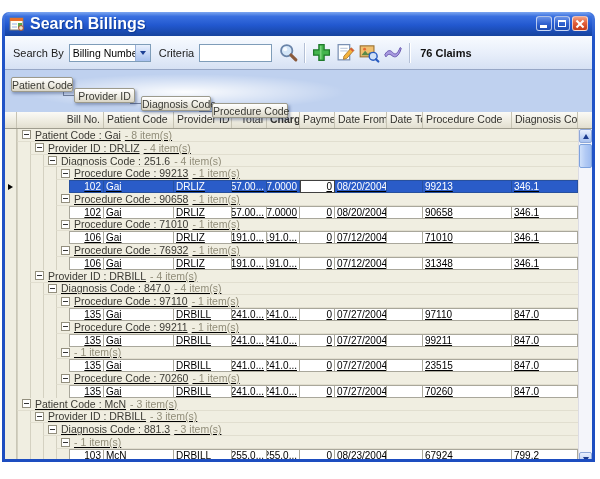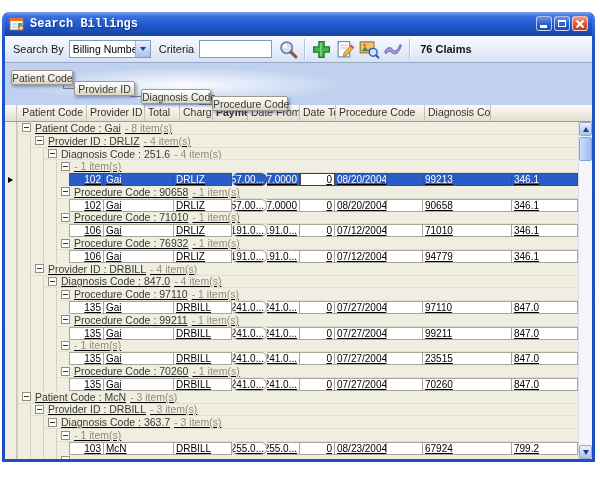--- a/index.html
+++ b/index.html
@@ -7,36 +7,36 @@
          font-family:"Liberation Sans",sans-serif;-webkit-font-smoothing:antialiased;}
 
   
   .window{position:absolute;left:2px;top:12px;width:593px;height:450px;
           background:linear-gradient(180deg,#4a7ce2 0%,#2154c8 26px,#1d4dc0 100%);
           border-radius:7px 7px 0 0;padding:0 3px 3px 3px;box-sizing:border-box;}
   .titlebar{height:24px;position:relative;display:flex;align-items:center;
             background:linear-gradient(180deg,#7da7f0 0%,#3a70e0 18%,#2258cf 55%,#16439e 100%);
             border-radius:6px 6px 0 0;}
   .appicon{width:16px;height:16px;margin:0 5px 0 4px;flex:none;}
-  .wtitle{color:#fff;font-size:12px;font-weight:bold;text-shadow:1px 1px 1px #0c3a96;white-space:nowrap;font-family:Liberation Mono, monospace;}
+  .wtitle{color:#fff;font-size:16px;font-weight:bold;text-shadow:1px 1px 1px #0c3a96;white-space:nowrap;}
   .winbtns{position:absolute;right:4px;top:4px;display:flex;gap:2px;}
   .wbtn{width:16px;height:15px;border-radius:3px;border:1px solid rgba(255,255,255,.65);
         box-sizing:border-box;position:relative;}
   .wbtn.min,.wbtn.max{background:linear-gradient(180deg,#6b93e8 0%,#3263d0 50%,#1c4ab2 100%);}
   .wbtn.close{background:linear-gradient(180deg,#f2a183 0%,#e4613c 45%,#c43a18 100%);}
   .wbtn.min::after{content:'';position:absolute;left:3px;bottom:2px;width:7px;height:3px;background:#fff;}
   .wbtn.max::after{content:'';position:absolute;left:3px;top:3px;width:8px;height:7px;
                    border:1px solid #fff;border-top-width:2px;box-sizing:border-box;}
   .wbtn.close::before,.wbtn.close::after{content:'';position:absolute;left:2px;top:6px;width:10px;height:2px;background:#fff;}
   .wbtn.close::before{transform:rotate(45deg);} .wbtn.close::after{transform:rotate(-45deg);}
 
   .client{background:#fff;height:423px;position:relative;overflow:hidden;}
 
   
-  .toolbar{height:27px;display:flex;align-items:center;padding-left:8px;box-sizing:border-box;
+  .toolbar{height:34px;display:flex;align-items:center;padding-left:8px;box-sizing:border-box;
            background:linear-gradient(180deg,#f8fbff 0%,#e7eefa 55%,#d6e1f3 100%);
            border-bottom:1px solid #97a7c6;}
   .tlabel{font-size:11px;color:#1a1a1a;white-space:nowrap;}
   .combo{width:82px;height:18px;background:#fff;border:1px solid #7f9db9;box-sizing:border-box;
          margin-left:5px;position:relative;}
   .combo-text{font-size:10.5px;color:#000;line-height:16px;padding-left:3px;white-space:nowrap;overflow:hidden;display:block;margin-right:14px;}
   .combo-btn{position:absolute;right:0;top:0;bottom:0;width:14px;
              background:linear-gradient(180deg,#e9f0fd 0%,#c3d4f5 60%,#a7c0ee 100%);
              border-left:1px solid #9ab0d8;display:flex;align-items:center;justify-content:center;}
   .combo-arr{width:0;height:0;border-left:3px solid transparent;border-right:3px solid transparent;border-top:4px solid #1c3f94;}
@@ -79,21 +79,21 @@
       box-sizing:border-box;font-size:10.5px;color:#3b3a34;padding-left:4px;gap:4px;min-width:0;overflow:hidden;white-space:nowrap;}
   .box{width:9px;height:9px;background:#fff;border:1px solid #938f7e;box-sizing:border-box;position:relative;flex:none;}
   .box::after{content:'';position:absolute;left:1px;right:1px;top:3px;height:1px;background:#333;}
   .glabel{white-space:nowrap;}
   .gcount{color:#918d79;white-space:nowrap;}
   .dc{box-sizing:border-box;background:#fff;border:1px solid #a9a79b;border-left:none;
       font-size:10px;padding:0 2px;white-space:nowrap;overflow:hidden;
       display:flex;align-items:center;flex:none;}
   .dc.first{border-left:1px solid #a9a79b;}
   .dc0{width:35px;justify-content:flex-end;text-align:right;} .dc1{width:70px;} .dc2{width:58px;}
-  .dc3{width:35px;justify-content:flex-end;border-radius:6px;} .dc4{width:33px;justify-content:flex-end;}
+  .dc3{width:35px;justify-content:flex-end;} .dc4{width:33px;justify-content:flex-end;}
   .dc5{width:35px;justify-content:flex-end;} .dc6{width:52px;} .dc7{width:36px;}
   .dc8{width:89px;} .dc9{width:66px;text-align:center;}
   .row.sel .dc{background:#2a5cc8;color:#fff;border-color:#27509e;}
   .row.sel .dc.editor{background:#fff;color:#000;border:1px solid #404040;}
 
   
   .vscroll{position:absolute;right:0;top:0;width:14px;height:337px;background:#f4f5fa;
            border-left:1px solid #dcdce4;box-sizing:border-box;}
   .sbtn{position:absolute;left:0;width:13px;height:14px;border-radius:2px;box-sizing:border-box;
         background:linear-gradient(180deg,#eaf0fd 0%,#c5d6f6 55%,#a9c2ef 100%);
@@ -189,20 +189,21 @@
         <div class="conn" style="left:125px;top:32px;width:1px;height:2px;"></div>
         <div class="conn" style="left:125px;top:33px;width:12px;height:1px;"></div>
         <div class="chip" style="left:136px;top:26px;width:70px;">Diagnosis Code</div>
         <div class="conn" style="left:194px;top:40px;width:1px;height:2px;"></div>
         <div class="conn" style="left:194px;top:41px;width:13px;height:1px;"></div>
         <div class="chip" style="left:207px;top:33px;width:76px;">Procedure Code</div>
       </div>
 
       <div class="ghead">
           <div class="hcell c0"></div>
+          <div class="hcell c1">Bill No.</div>
           <div class="hcell c2">Patient Code</div>
           <div class="hcell c3">Provider ID</div>
           <div class="hcell c4">Total</div>
           <div class="hcell c5">Charges</div>
           <div class="hcell c6">Payme...</div>
           <div class="hcell c7">Date From</div>
           <div class="hcell c8">Date To</div>
           <div class="hcell c9">Procedure Code</div>
           <div class="hcell c10">Diagnosis Code</div>
         </div>
@@ -236,20 +237,21 @@
                 <span class="gcount">- 4 item(s)</span>
               </div>
             </div>
             <div class="row">
               <div class="ind"></div>
               <div class="indent"></div>
               <div class="indent"></div>
               <div class="indent"></div>
               <div class="gc">
                 <div class="box"></div>
+                <span class="glabel">Procedure Code : 99213</span>
                 <span class="gcount">- 1 item(s)</span>
               </div>
             </div>
             <div class="row sel">
               <div class="ind">
                 <div class="arrow"></div>
               </div>
               <div class="indent"></div>
               <div class="indent"></div>
               <div class="indent"></div>
@@ -339,21 +341,21 @@
               <div class="indent"></div>
               <div class="indent"></div>
               <div class="dc dc0 first">106</div>
               <div class="dc dc1">Gai</div>
               <div class="dc dc2">DRLIZ</div>
               <div class="dc dc3">191.0...</div>
               <div class="dc dc4">191.0...</div>
               <div class="dc dc5">0</div>
               <div class="dc dc6">07/12/2004</div>
               <div class="dc dc7"></div>
-              <div class="dc dc8">94779</div>
+              <div class="dc dc8">31348</div>
               <div class="dc dc9">346.1</div>
             </div>
             <div class="row">
               <div class="ind"></div>
               <div class="indent"></div>
               <div class="gc">
                 <div class="box"></div>
                 <span class="glabel">Provider ID : DRBILL</span>
                 <span class="gcount">- 4 item(s)</span>
               </div>
@@ -495,21 +497,21 @@
                 <span class="glabel">Provider ID : DRBILL</span>
                 <span class="gcount">- 3 item(s)</span>
               </div>
             </div>
             <div class="row">
               <div class="ind"></div>
               <div class="indent"></div>
               <div class="indent"></div>
               <div class="gc">
                 <div class="box"></div>
-                <span class="glabel">Diagnosis Code : 363.7</span>
+                <span class="glabel">Diagnosis Code : 881.3</span>
                 <span class="gcount">- 3 item(s)</span>
               </div>
             </div>
             <div class="row">
               <div class="ind"></div>
               <div class="indent"></div>
               <div class="indent"></div>
               <div class="indent"></div>
               <div class="gc">
                 <div class="box"></div>

